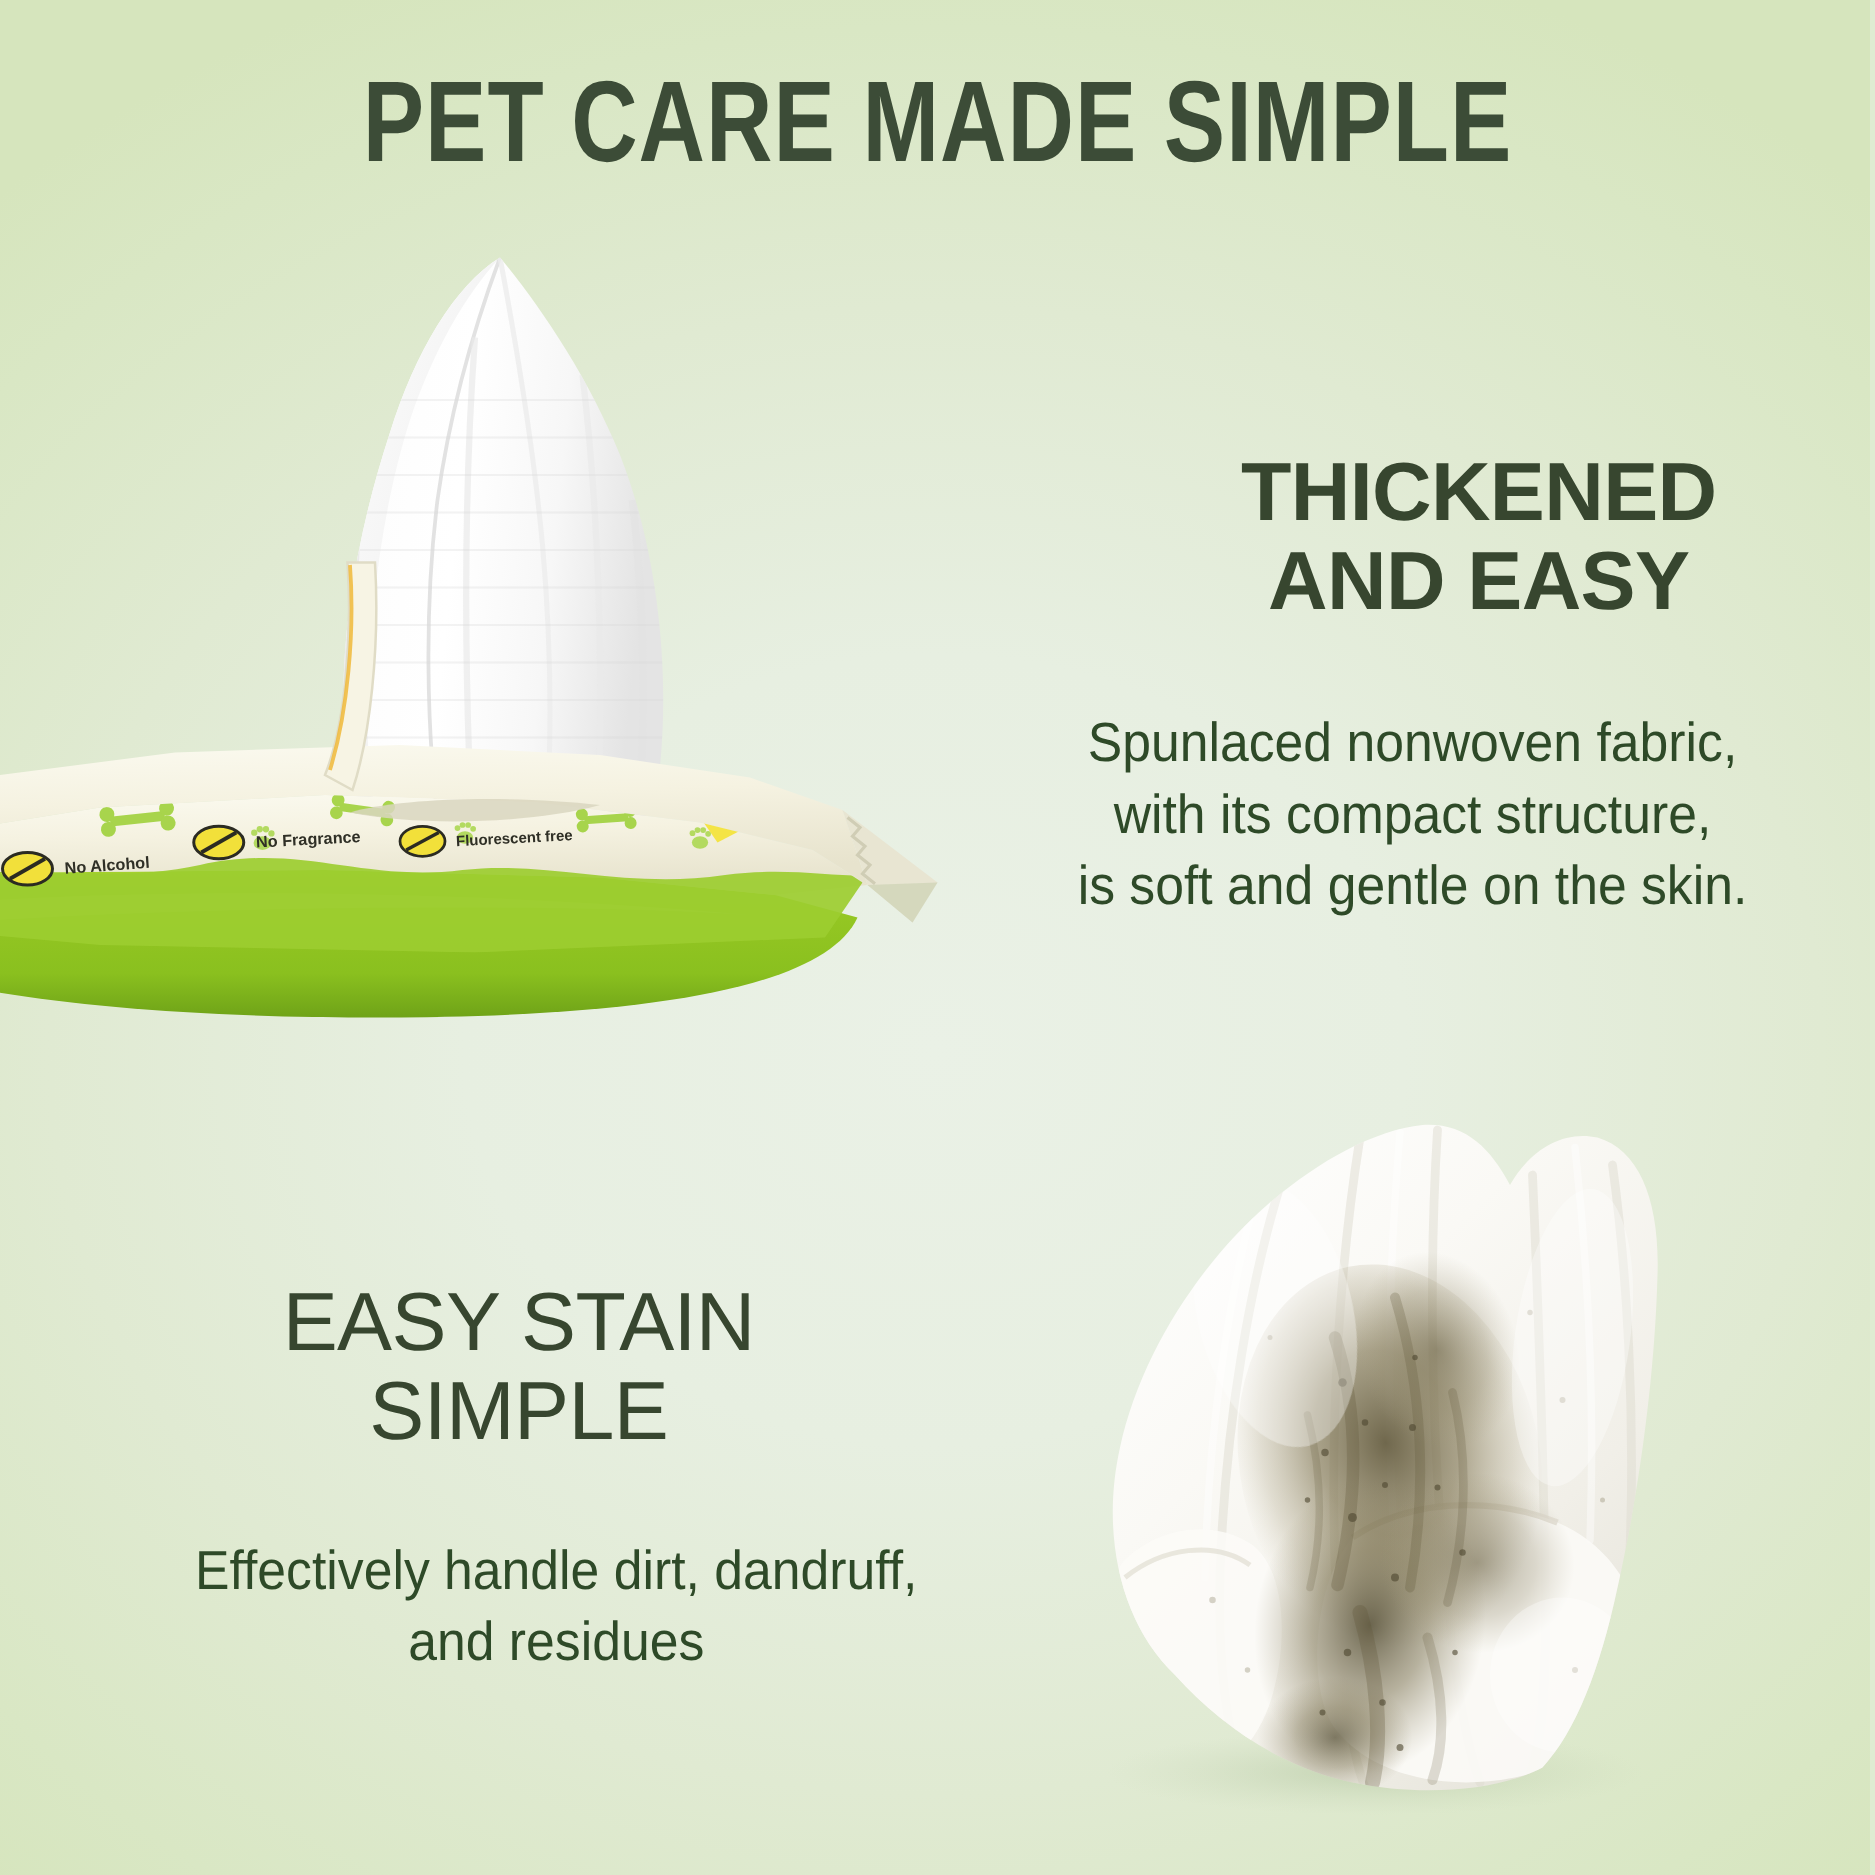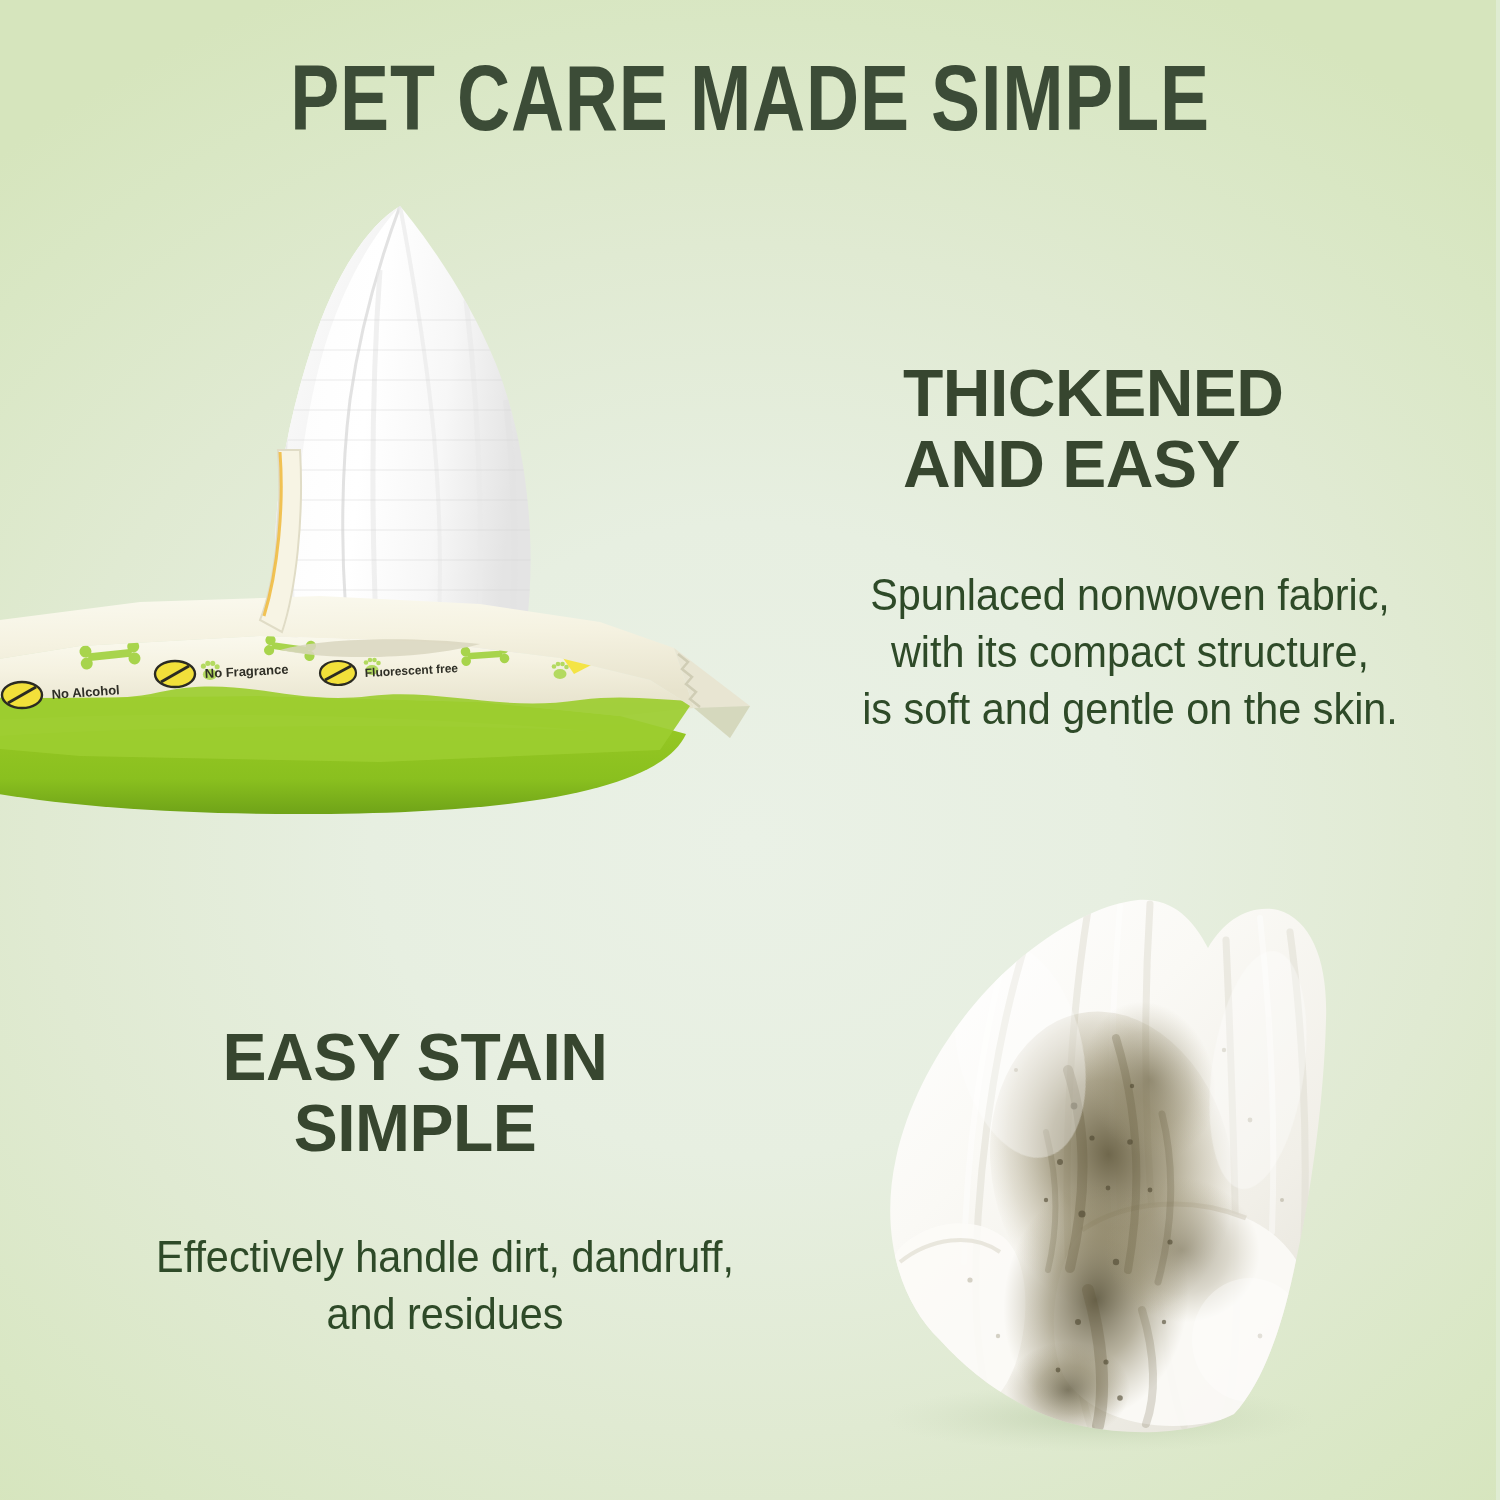--- a/index.html
+++ b/index.html
@@ -20,35 +20,35 @@
     font-family:"Liberation Sans Narrow","Liberation Sans",sans-serif;
     font-weight:700;font-size:92px;line-height:1.0;
     letter-spacing:1px;color:#3c4c37;
     transform:scaleX(.80);transform-origin:50% 50%;
     white-space:nowrap;
   }
 
   .head-r{
     position:absolute;left:903px;top:358px;width:560px;
     font-weight:700;font-size:66px;line-height:1.08;
-    color:#37462f;letter-spacing:-0.5px;text-align:left;
+    color:#37462f;letter-spacing:-0.5px;text-align:center;
   }
   .head-r .l2{display:block;}
 
   .body-r{
     position:absolute;left:800px;top:566px;width:660px;
     font-family:"Liberation Sans Narrow","Liberation Sans",sans-serif;
     font-size:44px;line-height:1.30;color:#2e4a28;text-align:center;
     transform:scaleX(.94);transform-origin:50% 0;
   }
   .body-r span{display:block;white-space:nowrap;}
 
   .head-l{
     position:absolute;left:60px;top:1022px;width:710px;
-    font-weight:700;font-size:66px;line-height:1.08;
+    font-weight:400;font-size:66px;line-height:1.08;
     color:#37462f;letter-spacing:-0.5px;text-align:center;
   }
   .head-l .l2{display:block;}
 
   .body-l{
     position:absolute;left:50px;top:1228px;width:790px;
     font-family:"Liberation Sans Narrow","Liberation Sans",sans-serif;
     font-size:44px;line-height:1.30;color:#2e4a28;text-align:center;
     transform:scaleX(.94);transform-origin:50% 0;
   }

